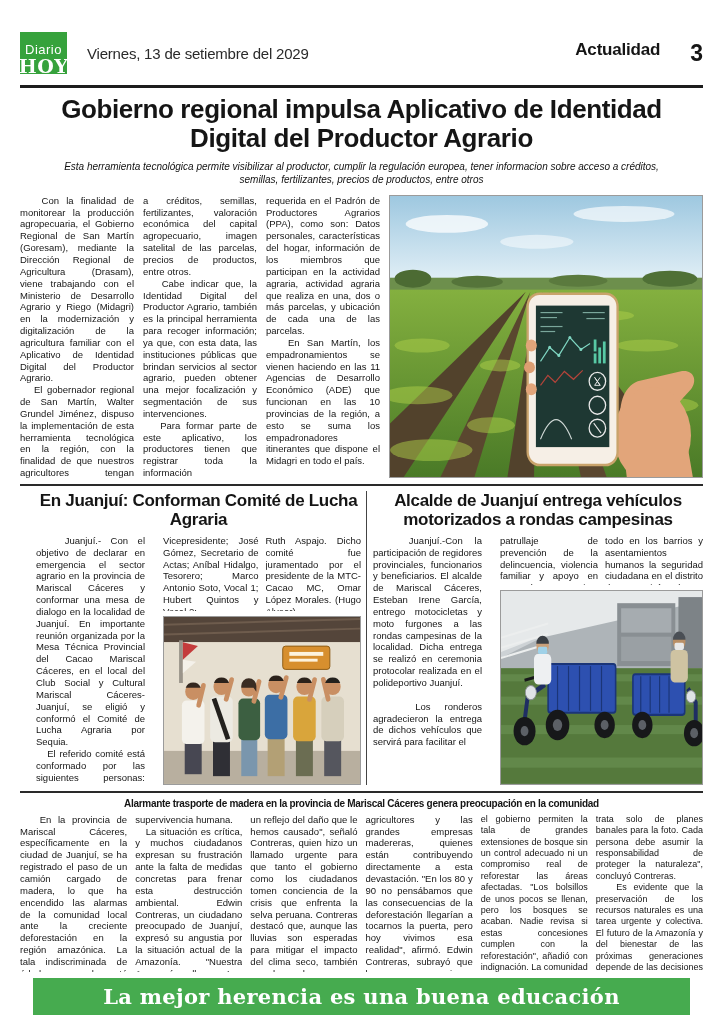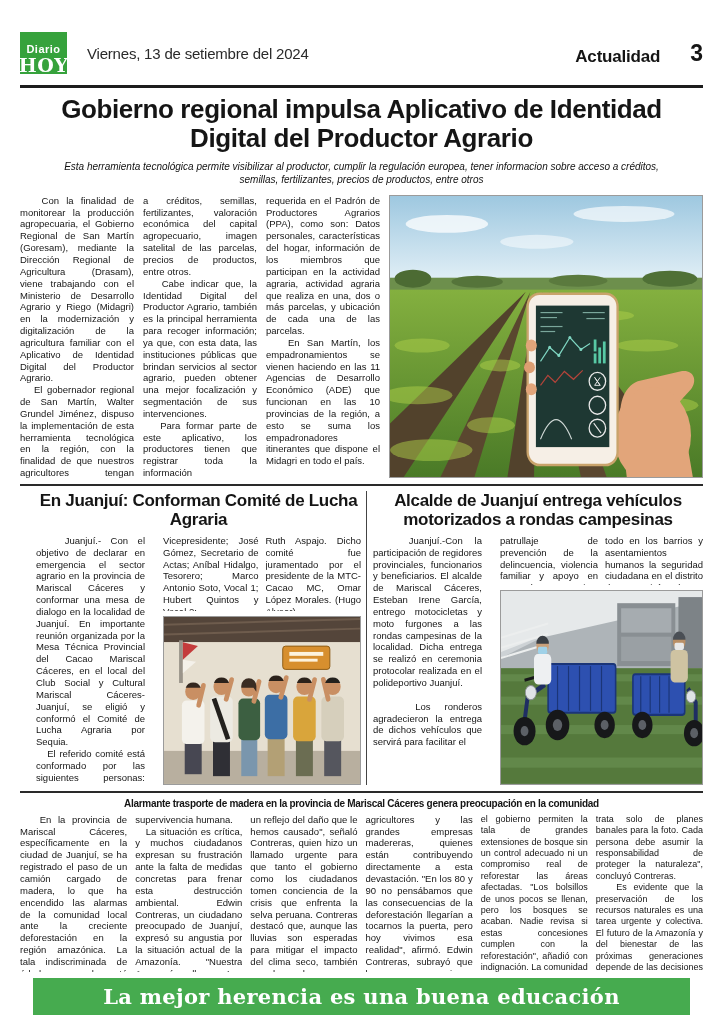--- a/index.html
+++ b/index.html
@@ -5,25 +5,25 @@
   * { margin:0; padding:0; box-sizing:border-box; }
   body { background:#e9e9e9; font-family:"Liberation Sans", sans-serif; }
   .page { width:723px; height:1024px; background:#fff; position:relative; margin:0 auto;
           color:#151515; overflow:hidden; }
   .inner { margin:0 20px; }
 
   
   .header { display:flex; align-items:center; padding-top:32px; }
   .logo { background:#36a23c; width:47px; height:42px; display:flex; flex-direction:column;
           align-items:center; justify-content:center; line-height:1; }
-  .logo .logo-top { color:#fff; font-size:11px; font-weight:bold; letter-spacing:.5px;margin-top:12px; }
+  .logo .logo-top { color:#fff; font-size:13px; font-weight:normal; letter-spacing:.5px;margin-top:12px; }
   .logo .logo-main { color:#fff; font-family:"DejaVu Serif", serif; font-weight:bold;
                      font-size:19px; letter-spacing:.5px; margin-top:1px; }
   .date { margin-left:20px; font-size:15px; color:#2a2a2a; letter-spacing:-.2px; }
-  .head-right { margin-left:auto; display:flex; align-items:flex-end; }
+  .head-right { margin-left:auto; display:flex; align-items:flex-start; }
   .section-label { font-size:17px; font-weight:bold; letter-spacing:-.2px; }
   .page-num { font-size:23px; font-weight:bold; margin-left:30px; }
   .header-rule { height:3px; background:#1c1c1c; margin-top:11px; }
 
   
   .lead-headline { font-size:26px; font-weight:bold; text-align:center; line-height:1.13;
                    letter-spacing:-.4px; margin:7px 30px 6px; }
   .lead-subhead { font-size:10px; font-style:italic; text-align:center; line-height:1.35;
                   margin:0 26px 8px; color:#111; }
   .lead-body { display:flex; gap:9px; height:283px; }
@@ -69,21 +69,21 @@
 <body>
 
 <div class="page">
   <div class="inner">
 
     <div class="header">
       <div class="logo">
         <span class="logo-top">Diario</span>
         <span class="logo-main">HOY</span>
       </div>
-      <div class="date">Viernes, 13 de setiembre del 2024</div>
+      <div class="date">Viernes, 13 de setiembre del 2029</div>
       <div class="head-right">
         <div class="section-label">Actualidad</div>
         <div class="page-num">3</div>
       </div>
     </div>
     <div class="header-rule"></div>
 
     <h1 class="lead-headline">Gobierno regional impulsa Aplicativo de Identidad Digital del Productor Agrario</h1>
     <p class="lead-subhead">Esta herramienta tecnológica permite visibilizar al productor, cumplir la regulación europea, tener informacion sobre acceso a créditos, semillas, fertilizantes, precios de productos, entre otros</p>
 

